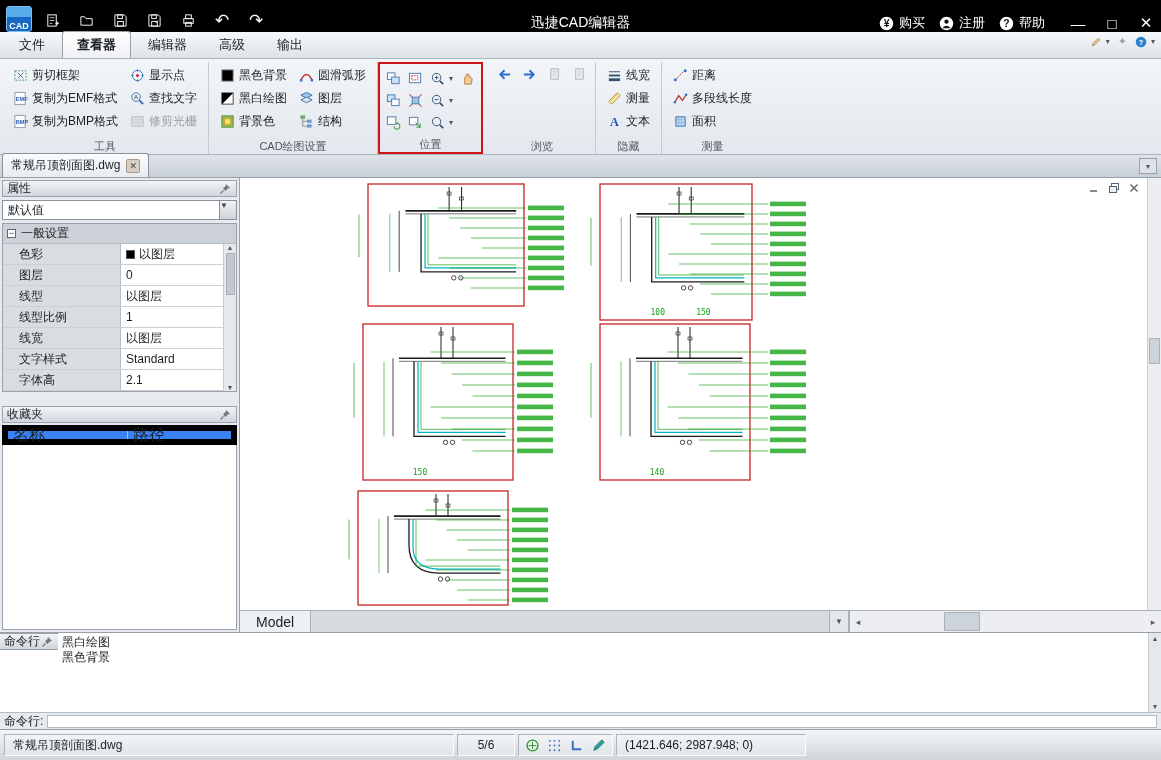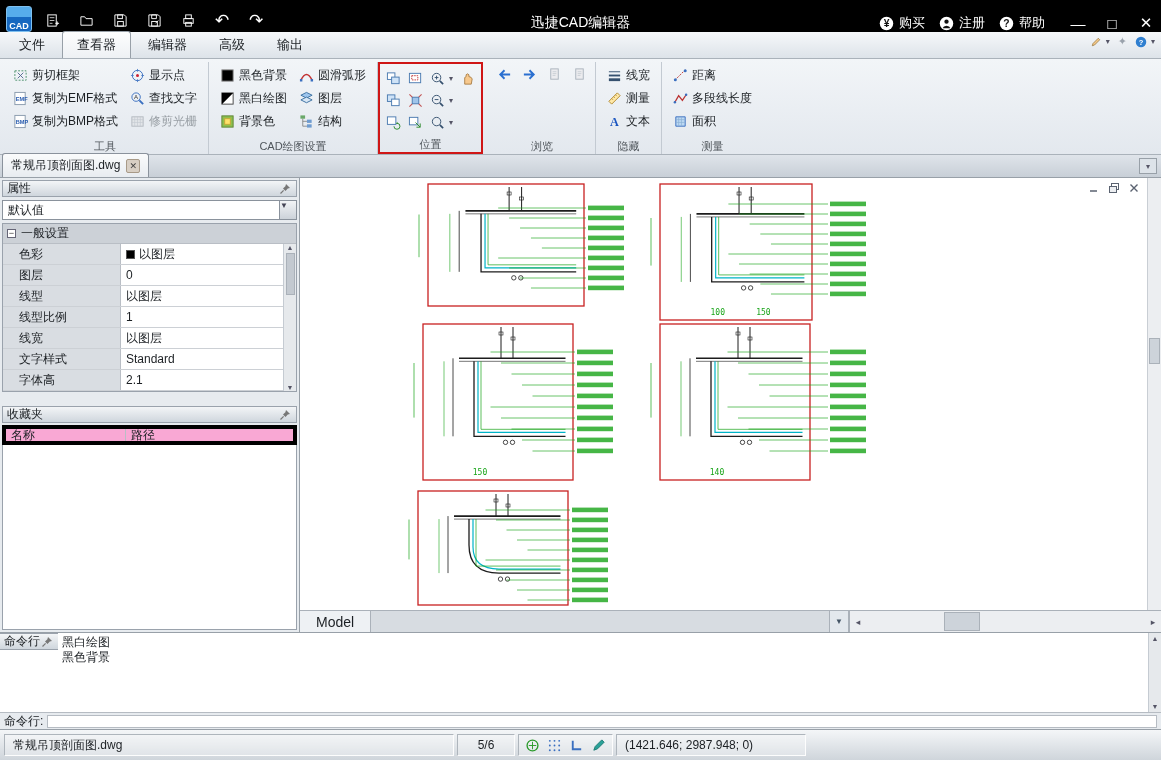--- a/index.html
+++ b/index.html
@@ -15,21 +15,21 @@
 .tb-btn{width:24px;height:24px;justify-content:center}
 .tb-glyph{font-size:17px;line-height:1;color:#fff}
 .tb-title{position:absolute;left:50%;transform:translateX(-50%);font-size:14px;color:#fff;white-space:nowrap}
 .tb-right{margin-left:auto;display:flex;align-items:center;gap:14px}
 .tb-link{display:flex;align-items:center;gap:5px;color:#fff;font-size:13px}
 .win-btns{display:flex;align-items:center;gap:16px;margin-left:10px}
 .win-btn{color:#fff;font-size:15px;width:18px;justify-content:center}
 
 .tabrow{height:27px;background:linear-gradient(#f6f8fa,#dde3e9);border-bottom:1px solid #aab2ba;display:flex;align-items:flex-end;padding:0 4px;position:relative}
 .tab{padding:4px 14px 4px;margin-right:2px;font-size:13px;border:1px solid transparent;border-bottom:none;border-radius:3px 3px 0 0}
-.tab.active{background:linear-gradient(#fdfefe,#eef1f4);border-color:#98a0a8;font-weight:normal}
+.tab.active{background:linear-gradient(#fdfefe,#eef1f4);border-color:#98a0a8;font-weight:bold}
 .tabrow-right{position:absolute;right:6px;top:3px;display:flex;align-items:center;gap:8px}
 .dd{font-size:8px;color:#556}
 
 .ribbon{height:96px;background:linear-gradient(#f2f5f8,#e3e8ee);border-bottom:1px solid #aab2ba;display:flex;align-items:stretch;padding:3px 2px 0}
 .grp{display:flex;flex-direction:column;padding:0 6px;border-right:1px solid #c3cad2}
 .grp-body{flex:1;display:flex;gap:2px;align-items:flex-start;padding-top:2px}
 .grp-label{height:16px;text-align:center;font-size:11px;color:#50565c;line-height:16px}
 .rcol{display:flex;flex-direction:column}
 .ritem{height:23px;padding:1px 5px;border-radius:2px;white-space:nowrap}
 .ritem .rlbl{font-size:12px}
@@ -38,37 +38,37 @@
 .pos-grid{display:flex;flex-direction:column;gap:2px;padding-top:2px}
 .pos-row{display:flex;gap:3px}
 .pbtn{height:20px;padding:1px 2px;border-radius:2px;justify-content:center}
 
 .doctabs{height:23px;background:linear-gradient(#dfe4ea,#c8cfd7);border-bottom:1px solid #98a0a8;display:flex;align-items:flex-end;padding:0 2px;position:relative}
 .doctab{display:flex;align-items:center;gap:6px;background:linear-gradient(#fafbfc,#e8ecf0);border:1px solid #8a929c;border-bottom:none;border-radius:3px 3px 0 0;padding:3px 8px;font-size:12px}
 .doctab-close{width:14px;height:14px;justify-content:center;background:#d8cfc4;border:1px solid #a89a88;border-radius:2px;font-size:9px;color:#444}
 .doctabs-dd{position:absolute;right:4px;top:3px;width:18px;height:16px;background:#dde3e9;border:1px solid #98a0a8;justify-content:center}
 
 .main{display:flex;height:454px}
-.sidebar{width:300px;display:flex;flex-direction:column;background:#e7ebef;border-right:1px solid #98a0a8}
+.sidebar{width:240px;display:flex;flex-direction:column;background:#e7ebef;border-right:1px solid #98a0a8}
 .panel-hdr{height:17px;background:linear-gradient(#f3f5f7,#cfd6dd);border:1px solid #9aa2ac;display:flex;align-items:center;justify-content:space-between;padding:0 4px;margin:2px 2px 0;font-size:12px}
 .pin-btn{width:14px;height:12px;justify-content:center}
 .combo{margin:3px 2px;border:1px solid #8a929c;background:#fff;height:20px;display:flex;align-items:stretch}
 .combo-text{flex:1;display:flex;align-items:center;padding:0 5px}
 .combo-btn{width:17px;background:linear-gradient(#f2f4f6,#ccd2d9);border-left:1px solid #8a929c;justify-content:center;font-size:8px;color:#445}
 .pgrid{position:relative;margin:0 2px;border:1px solid #9aa2ac;background:#fff;height:169px;overflow:hidden}
 .psection{height:20px;background:#ccd1d7;display:flex;align-items:center;gap:5px;padding:0 4px;border-bottom:1px solid #b9bec5;font-size:12px}
 .collapse-box{width:9px;height:9px;border:1px solid #667;background:#fff;font-size:9px;line-height:7px;text-align:center;color:#333}
 .prow{display:flex;height:21px;border-bottom:1px solid #ccd0d5;font-size:12px}
 .pcell-l{width:118px;background:#d9dde2;border-right:1px solid #b9bec5;padding:0 4px 0 16px;display:flex;align-items:center}
 .pcell-r{flex:1;background:#fff;padding:0 5px;display:flex;align-items:center;gap:4px;margin-right:13px}
 .swatch{width:9px;height:9px;background:#000;border:1px solid #555;flex:none}
 .pgrid-scroll{position:absolute;top:20px;right:0;bottom:0;width:13px;background:#e6e9ec;border-left:1px solid #c5cbd2;display:flex;flex-direction:column;align-items:center;font-size:7px;color:#556}
 .pgrid-scroll .sc-thumb{width:9px;height:42px;background:#c3c9d0;border:1px solid #aab1b9;margin-top:2px}
 .props-gap{height:12px}
-.fav-cols{display:flex;height:20px;margin:2px 2px 0;border:4px solid #000000;background:#f9a8d4;font-size:12px}
+.fav-cols{display:flex;height:20px;margin:2px 2px 0;border:6px solid #000000;background:#3b82f6;font-size:16px}
 .fav-col{display:flex;align-items:center;padding:0 5px;border-right:1px solid #b9bec5}
 .fav-body{flex:1;background:#fff;border:1px solid #9aa2ac;border-top:none;margin:0 2px 2px}
 
 .canvas-wrap{flex:1;display:flex;flex-direction:column;min-width:0}
 .canvas-view{flex:1;position:relative;background:#fff;overflow:hidden}
 #cad-svg{position:absolute;left:0;top:0}
 .mini-ctrls{position:absolute;top:4px;right:20px;display:flex;gap:6px}
 .mini-btn{width:14px;height:12px;justify-content:center}
 .vscroll{position:absolute;top:0;right:0;bottom:0;width:14px;background:#eceef1;border-left:1px solid #c9ced4}
 .vthumb{position:absolute;top:160px;left:1px;width:11px;height:26px;background:#cdd3da;border:1px solid #aab1b9}

